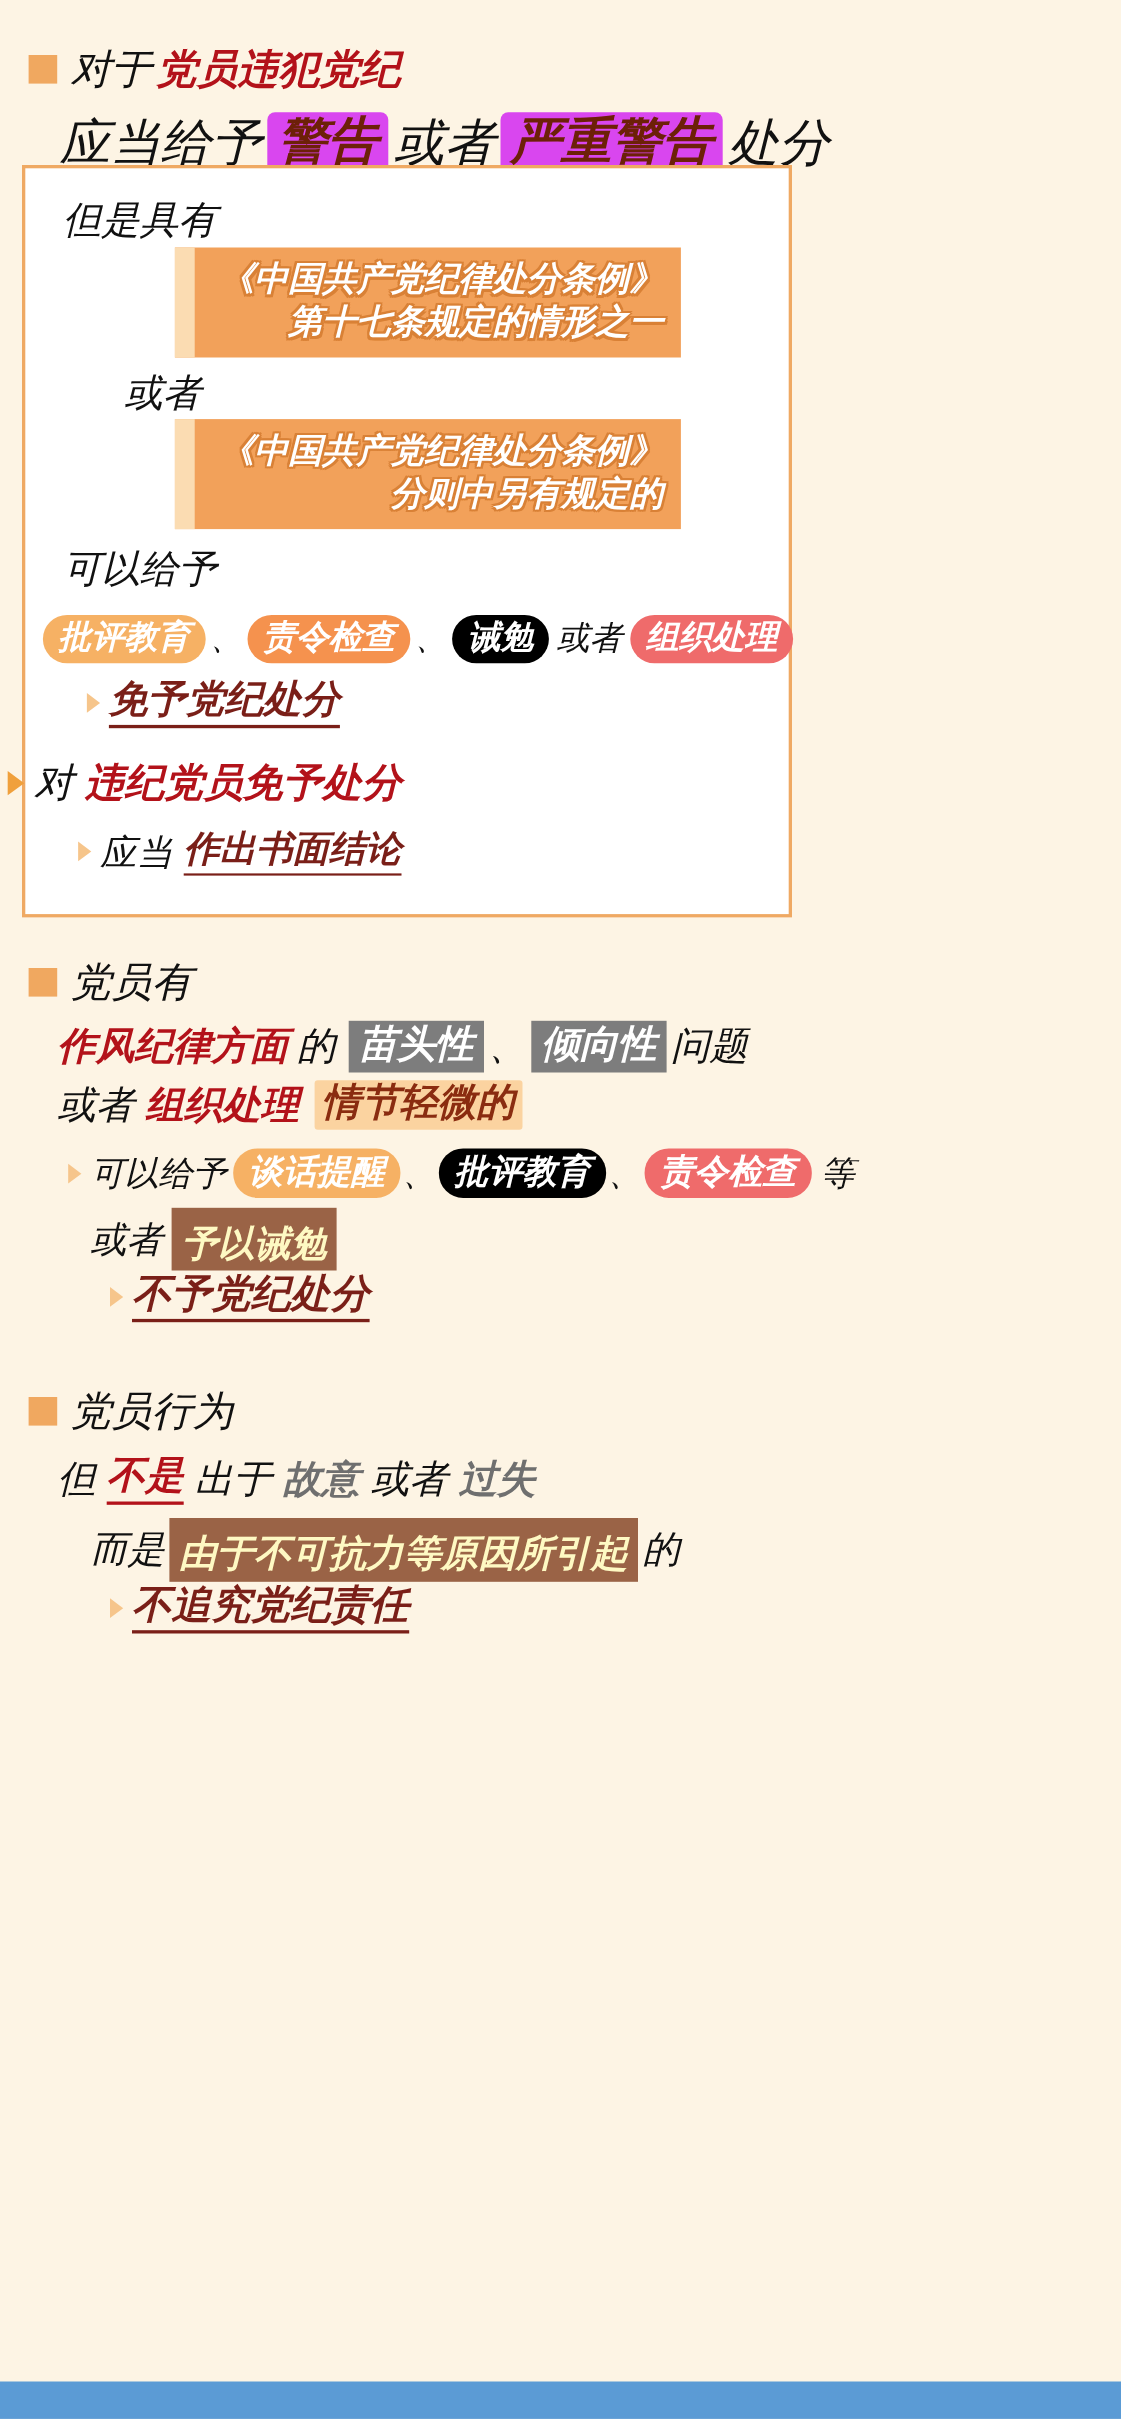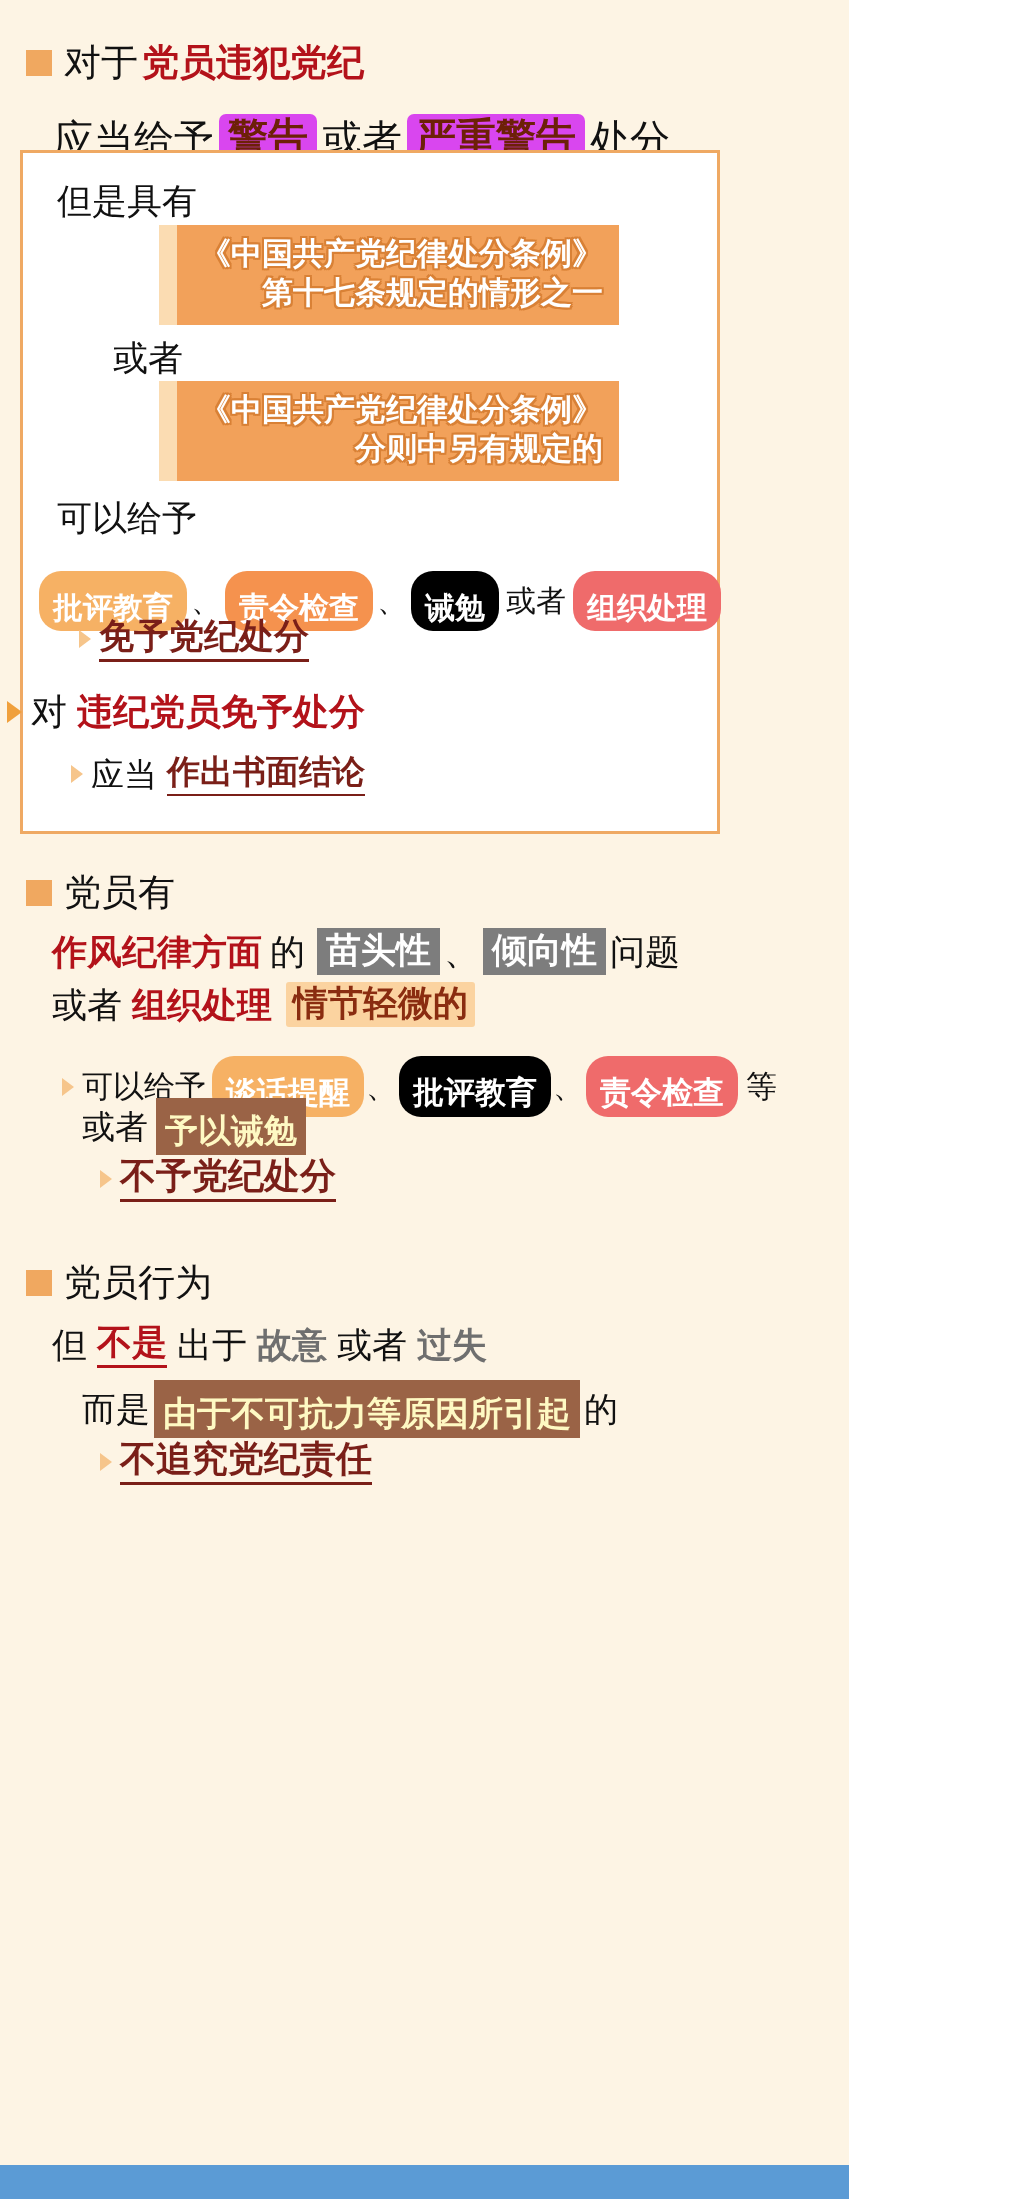--- a/index.html
+++ b/index.html
@@ -3,24 +3,25 @@
 <meta charset="utf-8">
 <style>
   html,body{margin:0;padding:0;}
   body{
     width:1024px;
     background:#ffffff;
     font-family:"Liberation Sans","DejaVu Sans",sans-serif;
   }
   .page{
     position:relative;
-    width:849px;
+    width:1019px;
     height:2199px;
     background:#fdf5e6;
     overflow:hidden;
+    font-style:italic;
   }
   
   .column{
     position:absolute;
     left:0; top:0;
     width:740px;
     height:2199px;
     background:#fdf4e4;
     box-sizing:border-box;
   }
@@ -96,24 +97,24 @@
     padding:14px 9px 5px 9px;
     margin:0 4px;
     display:inline-block;
   }
 
   
   .pill{
     border-radius:22px;
     color:#ffffff;
     font-weight:bold;
-    padding:20px 14px 7px 14px;
+    padding:4px 14px 7px 14px;
     display:inline-block;
     line-height:1.1;
-    margin:16px 2px;
+    margin:4px 2px;
   }
   .pill.p1{background:#f6b164;}
   .pill.p2{background:#f5924e;}
   .pill.p3{background:#000000;}
   .pill.p4{background:#ef6b6b;}
 
   
   .tri{
     width:0;height:0;flex:0 0 auto;
     border-top:11px solid transparent;
@@ -172,21 +173,21 @@
 <div class="page">
   <div class="right-fill"></div>
   <div class="column">
 
     <div class="abs line" style="left:26px; top:42px; font-size:37px;">
       <span class="sq"></span>
       <span class="plain">对于</span>
       <span class="red" style="margin-left:4px;">党员违犯党纪</span>
     </div>
 
-    <div class="abs line" style="left:54px; top:102px; font-size:40px;margin-top:12px;">
+    <div class="abs line" style="left:54px; top:102px; font-size:46px;">
       <span class="plain">应当给予</span>
       <span class="hl">警告</span>
       <span class="plain">或者</span>
       <span class="hl">严重警告</span>
       <span class="plain">处分</span>
     </div>
 
     <div class="framebox" style="top:150px; height:684px;">
 
       <div class="line" style="position:absolute; left:34px; top:28px; font-size:35px;">但是具有</div>

